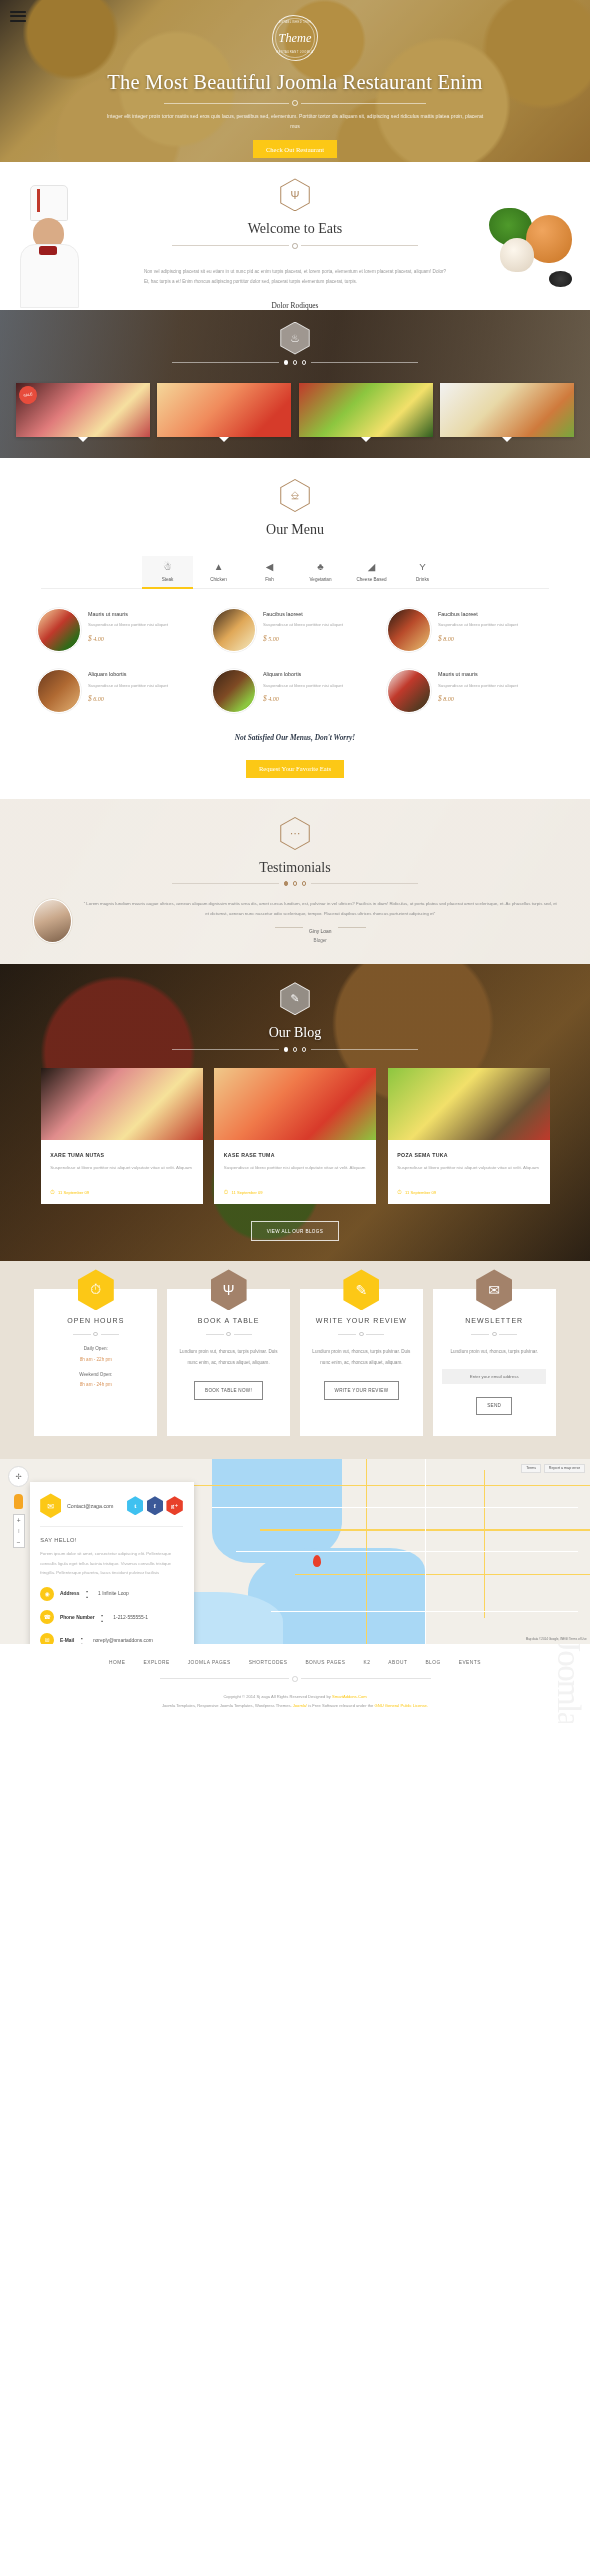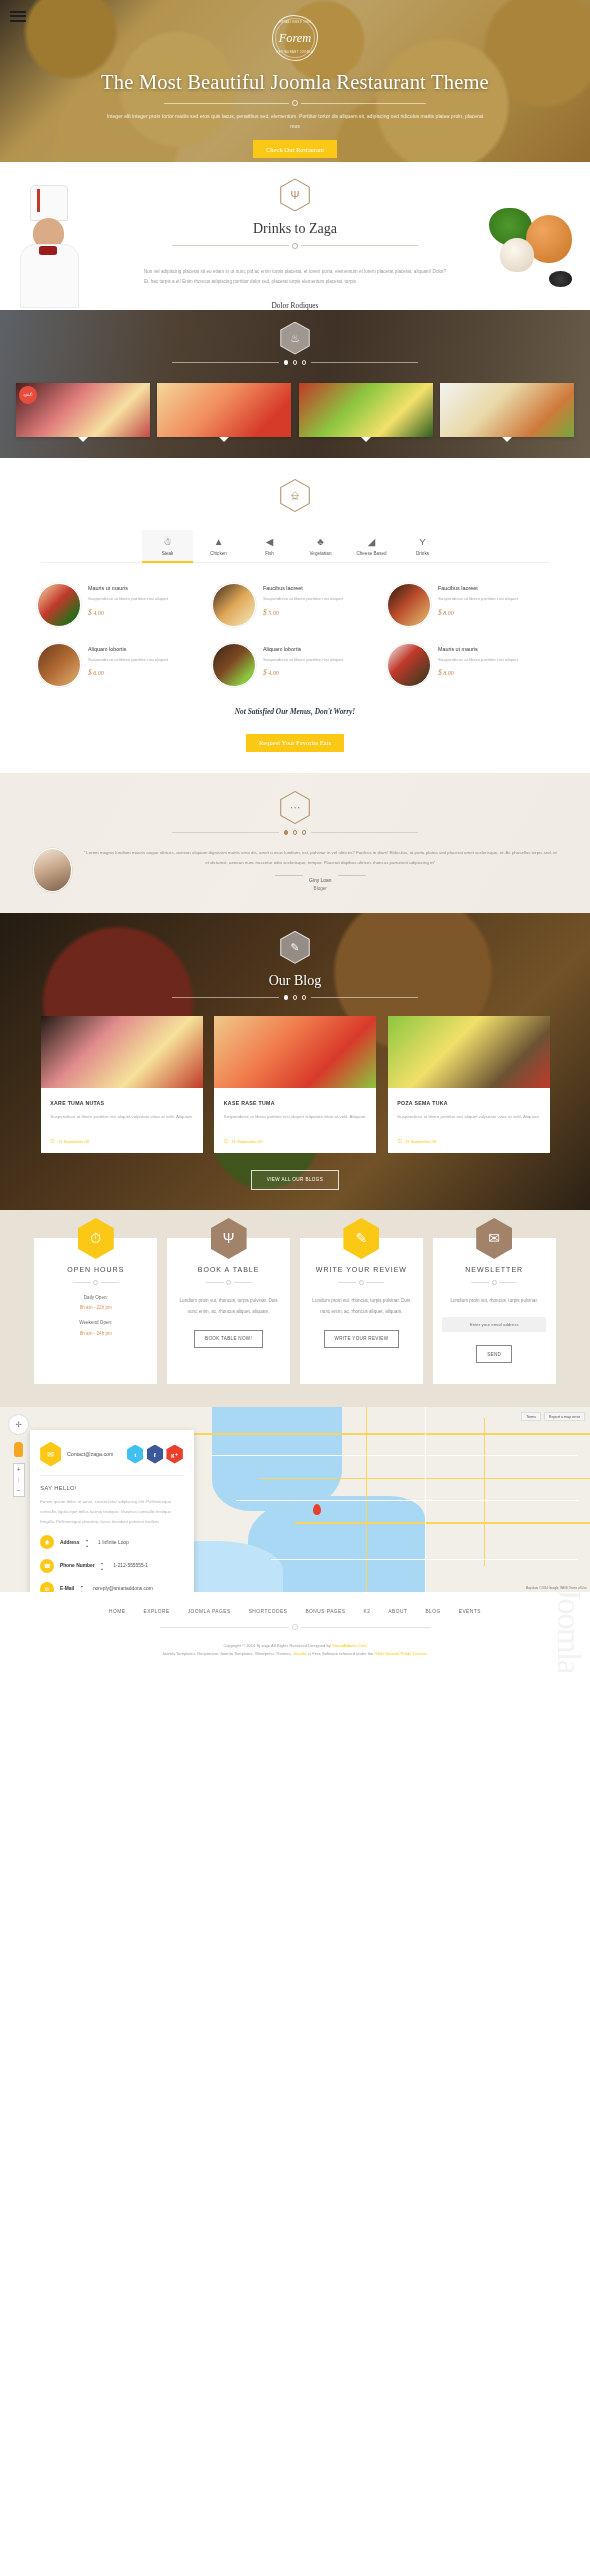--- a/index.html
+++ b/index.html
@@ -351,24 +351,24 @@
   <div class="hamburger">
     <span></span>
       <span></span>
       <span></span>
   </div>
   <div class="hero-inner">
     <div class="logo-badge">
       <div class="ring"></div>
       <div class="ring2"></div>
       <div class="top-arc">ESTABLISHED 1989</div>
-      <div class="word">Forem</div>
+      <div class="word">Theme</div>
       <div class="bot-arc">RESTAURANT JOOMLA</div>
     </div>
-    <h1 class="serif">The Most Beautiful Joomla Restaurant Theme</h1>
+    <h1 class="serif">The Most Beautiful Joomla Restaurant Enim</h1>
     <div class="divider-line">
       <div class="ln"></div>
         <div class="dot"></div>
         <div class="ln"></div>
     </div>
     <p class="sub">Integer elit integer proin tortor mattis sed eros quis lacus, penatibus sed, elementum. Porttitor tortor dis aliquam sit, adipiscing sed ridiculus mattis platea proin, placerat mus</p>
     <button class="btn-yellow">Check Out Restaurant</button>
     
   </div>
 </section>
@@ -385,21 +385,21 @@
     <div class="onion"></div>
     <div class="garlic"></div>
     <div class="pepper"></div>
   </div>
   <div class="welcome-body">
     <div class="hexmark">
       <div class="out"></div>
         <div class="inr"></div>
         <span class="g">Ψ</span>
     </div>
-    <h2 class="sec-title">Drinks to Zaga</h2>
+    <h2 class="sec-title">Welcome to Eats</h2>
     <div class="sec-div">
       <div class="ln"></div>
         <div class="dot"></div>
         <div class="ln"></div>
     </div>
     <p class="txt">Non vel adipiscing placerat sit eu etiam in ut nunc pid ac enim turpis placerat, et lorem porta, elementum et lorem placerat placerat, aliquam! Dolor? Et, hac turpis a et! Enim rhoncus adipiscing porttitor dolor sed, placerat turpis elementum placerat, turpis.</p>
     <div class="chef-name serif">Dolor Rodiques</div>
 
   </div>
 </section>
@@ -442,20 +442,21 @@
     </div>
   </div>
 </section>
 
 <section class="menu-sec">
   <div class="hexmark">
     <div class="out"></div>
       <div class="inr"></div>
       <span class="g">⎒</span>
   </div>
+  <h2 class="sec-title">Our Menu</h2>
 
   <div class="tabs">
     <div class="tab active">
       <span class="ic">☃</span>
       <span class="lb">Steak</span>
     </div>
     <div class="tab">
       <span class="ic">▲</span>
       <span class="lb">Chicken</span>
     </div>
@@ -533,20 +534,21 @@
     <button class="btn-yellow">Request Your Favorite Eats</button>
   </div>
 </section>
 
 <section class="testi">
   <div class="hexmark">
     <div class="out"></div>
       <div class="inr"></div>
       <span class="g">⋯</span>
   </div>
+  <h2 class="sec-title">Testimonials</h2>
   <div class="sec-div">
     <div class="ln"></div>
     <div class="dots">
       <i class="on" style="border-color:#b08a62;background:#b08a62"></i>
       <i style="border-color:#b08a62"></i>
       <i style="border-color:#b08a62"></i>
     </div>
     <div class="ln"></div>
   </div>
   <div class="testi-body">

